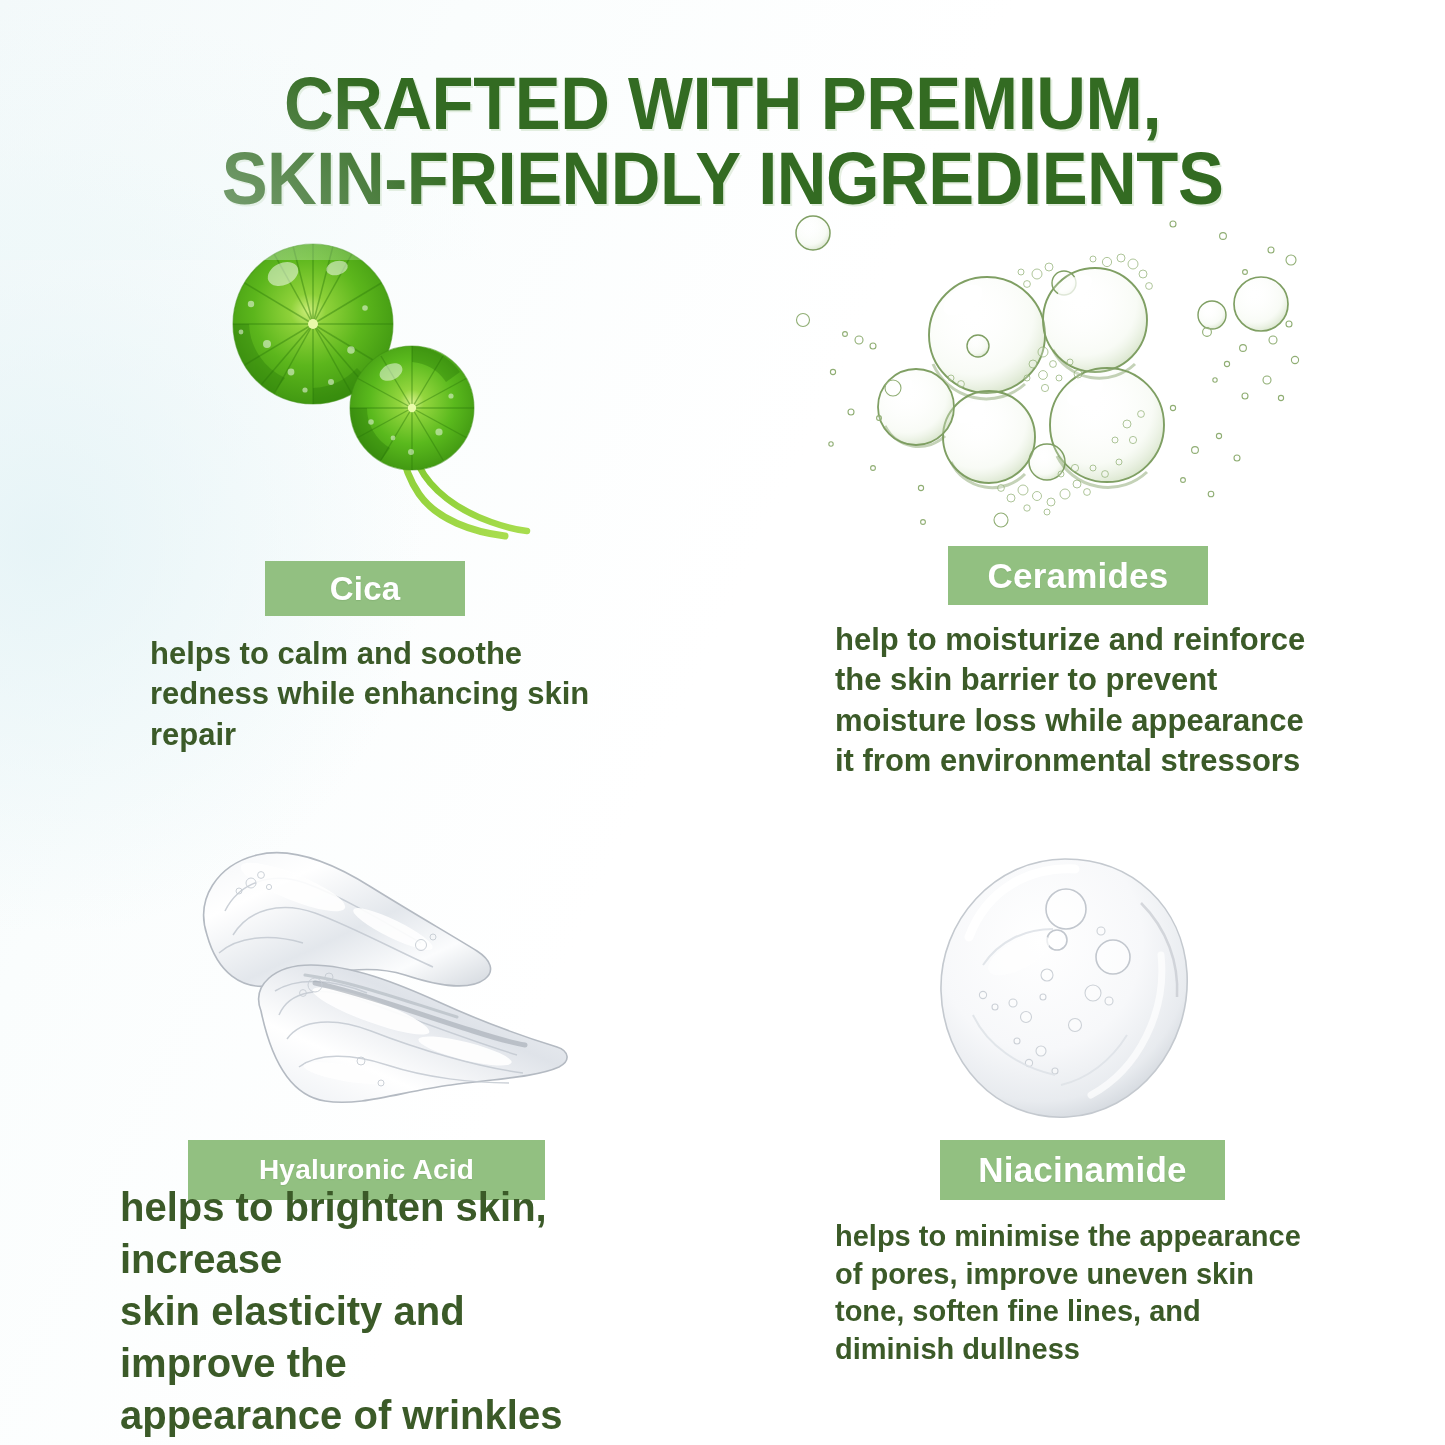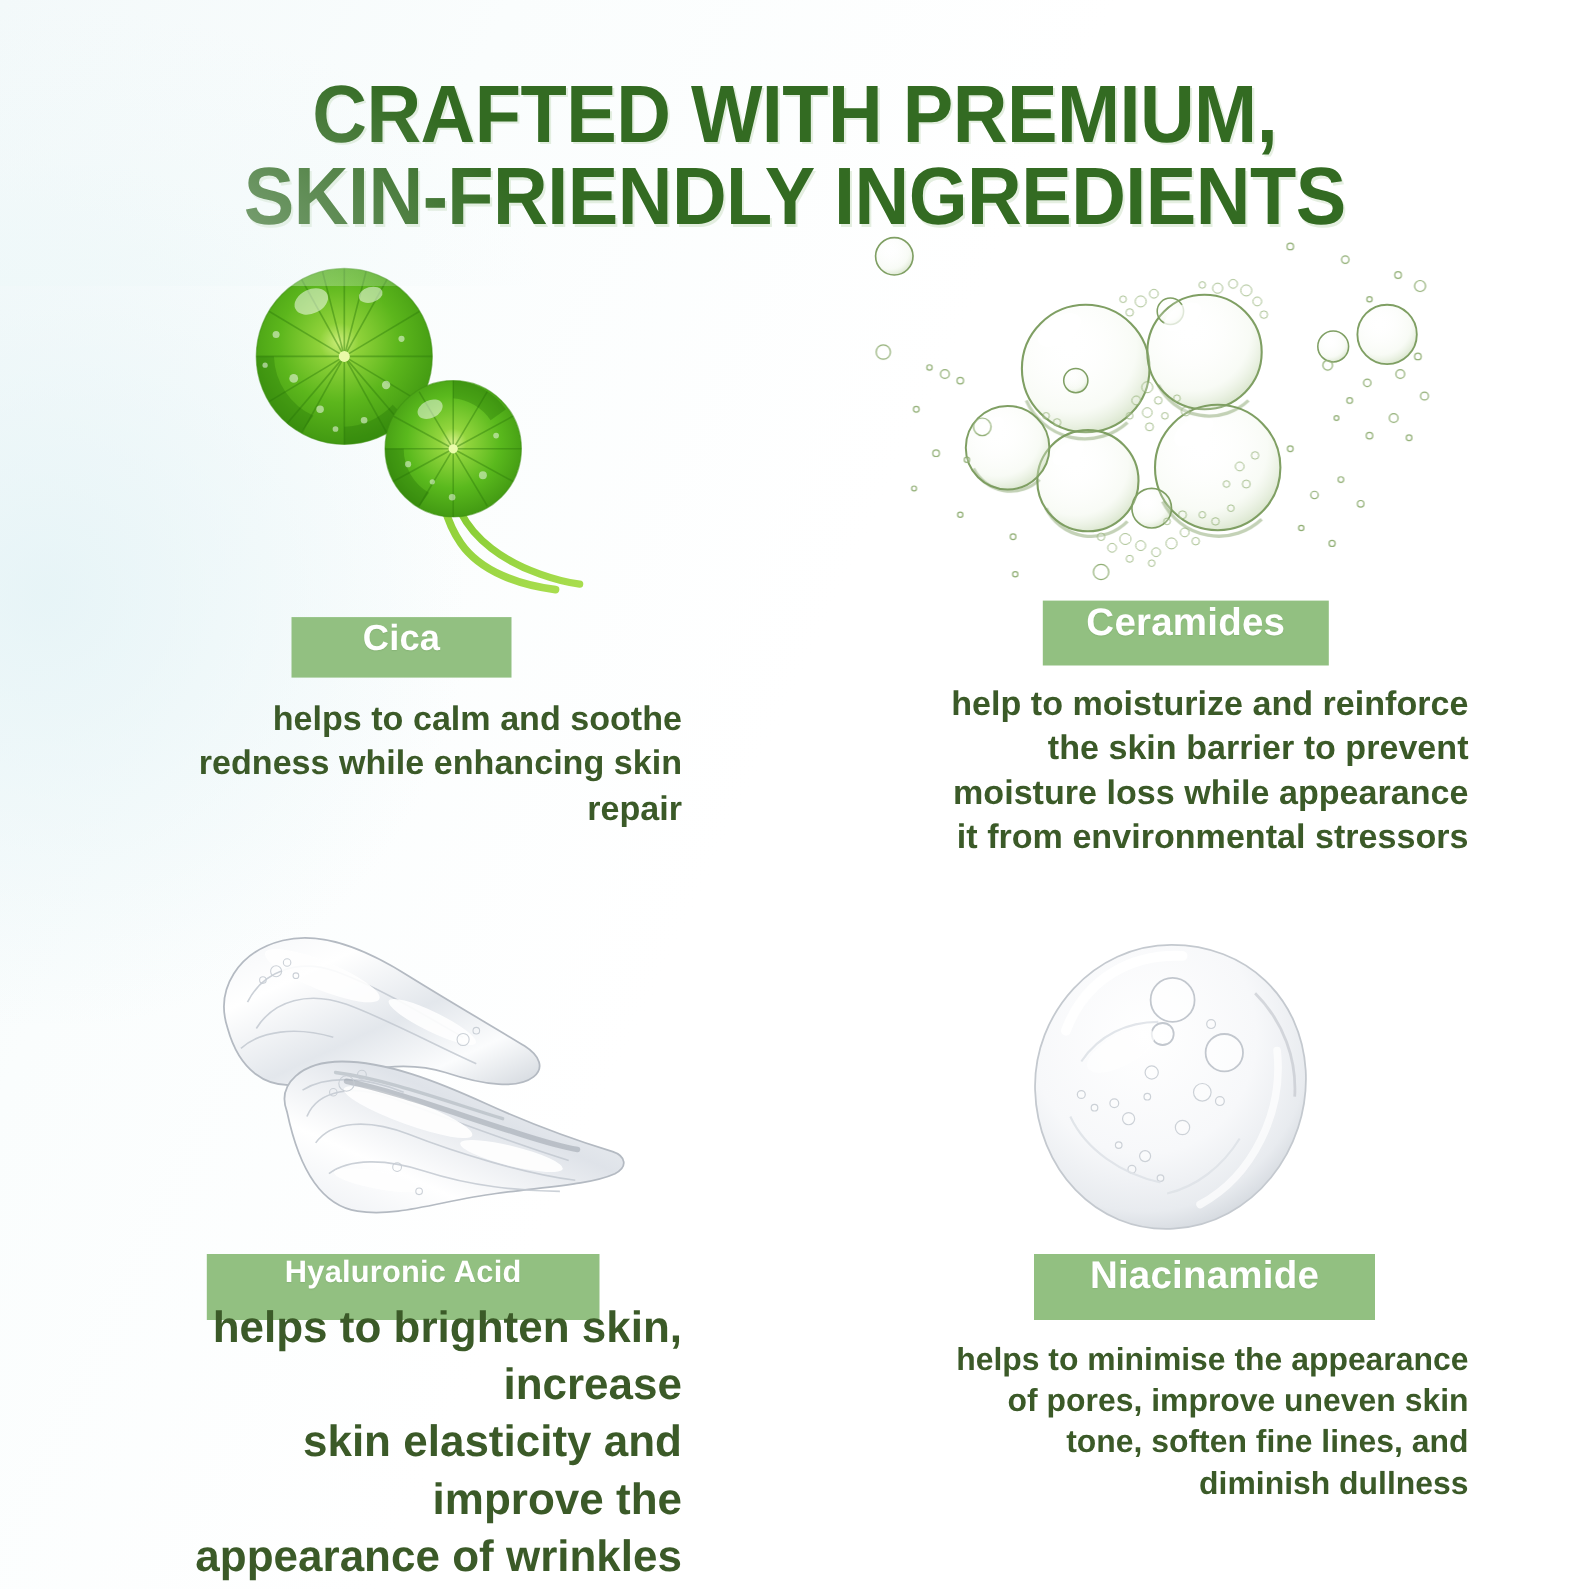--- a/index.html
+++ b/index.html
@@ -51,49 +51,49 @@
   
   .card{ position:absolute; }
 
   .art{ position:absolute; }
 
   .badge{
     position:absolute;
     background:#92c081;
     color:#ffffff;
     font-weight:700;
-    display:flex; align-items:flex-start; justify-content:center;
+    display:flex; align-items:center; justify-content:center;
     letter-spacing:.2px;
     text-shadow:0 1px 1px rgba(90,130,75,.18);
   }
 
   .desc{
     position:absolute;
     color:#3b5a28;
     font-weight:700;
-    text-align:right;
+    text-align:left;
     line-height:1.30;
     white-space:pre-line;
   }
 
   
   
   #card-cica .badge{ left:265px; top:561px; width:200px; height:55px; font-size:33px; }
   #card-cica .desc { left:150px; top:634px; width:470px; font-size:31px; }
 
   
   #card-ceramides .badge{ left:948px; top:546px; width:260px; height:59px; font-size:35px; }
   #card-ceramides .desc { left:835px; top:620px; width:500px; font-size:31px; }
 
   
   #card-hyaluronic .badge{ left:188px; top:1140px; width:357px; height:60px; font-size:28px; }
   #card-hyaluronic .desc { left:120px; top:1181px; width:500px; font-size:40px; }
 
   
-  #card-niacinamide .badge{ left:940px; top:1140px; width:310px; height:60px; font-size:35px; }
+  #card-niacinamide .badge{ left:940px; top:1140px; width:285px; height:60px; font-size:35px; }
   #card-niacinamide .desc { left:835px; top:1218px; width:500px; font-size:29px; }
 
   
   #art-cica        { left:205px;  top:232px;  width:360px; height:315px; }
   #art-ceramides   { left:775px;  top:212px;  width:540px; height:320px; }
   #art-hyaluronic  { left:165px;  top:825px;  width:420px; height:300px; }
   #art-niacinamide { left:895px;  top:845px;  width:340px; height:290px; }
 
   svg{ display:block; width:100%; height:100%; overflow:visible; }
 </style>

